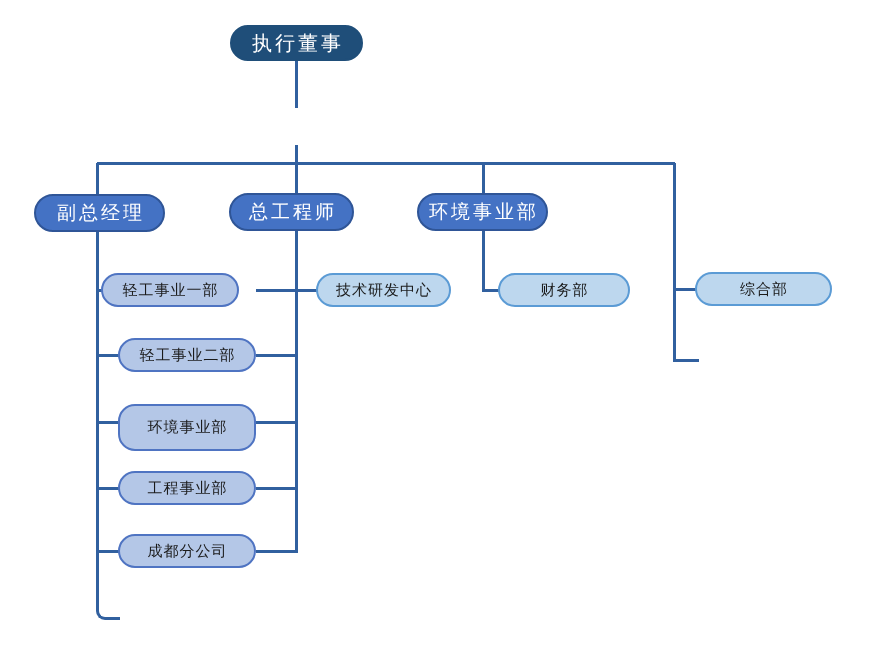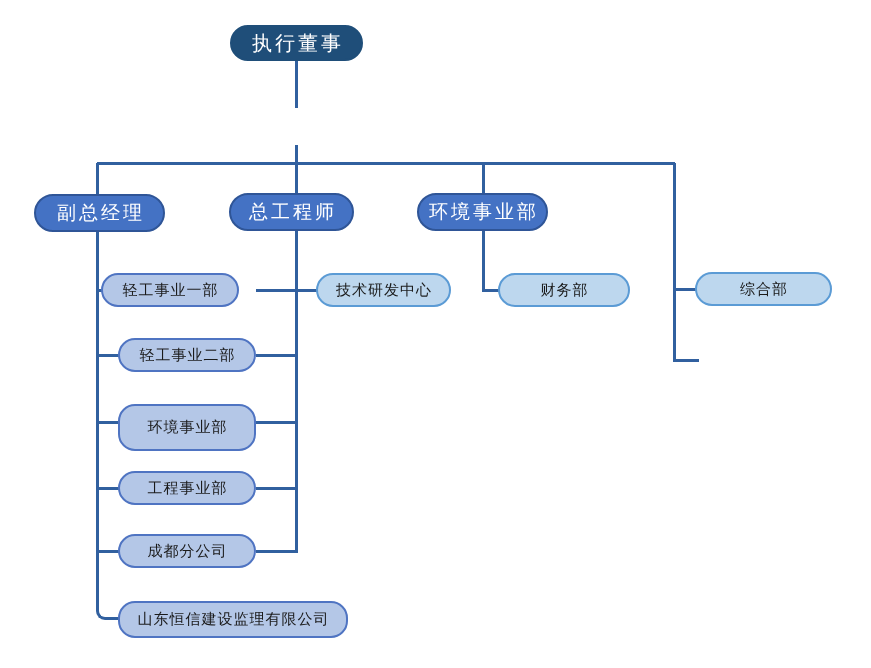--- a/index.html
+++ b/index.html
@@ -65,14 +65,13 @@
     <div class="node l3" style="left: 229px; top: 193px; width: 125px; height: 38px;">总工程师</div>
     <div class="node l3" style="left: 417px; top: 193px; width: 131px; height: 38px;">环境事业部</div>
     <div class="node lav" style="left: 101px; top: 273px; width: 138px; height: 34px;">轻工事业一部</div>
     <div class="node sky" style="left: 316px; top: 273px; width: 135px; height: 34px;">技术研发中心</div>
     <div class="node sky" style="left: 498px; top: 273px; width: 132px; height: 34px;">财务部</div>
     <div class="node sky" style="left: 695px; top: 272px; width: 137px; height: 34px;">综合部</div>
     <div class="node lav" style="left: 118px; top: 338px; width: 138px; height: 34px;">轻工事业二部</div>
     <div class="node lav" style="left: 118px; top: 404px; width: 138px; height: 47px;">环境事业部</div>
     <div class="node lav" style="left: 118px; top: 471px; width: 138px; height: 34px;">工程事业部</div>
     <div class="node lav" style="left: 118px; top: 534px; width: 138px; height: 34px;">成都分公司</div>
-    <div class="node lav" style="left: 118px; top: 601px; width: 230px; height: 37px;">山东恒信建设监理有限公司</div>
   </div>
 
 </body></html>

